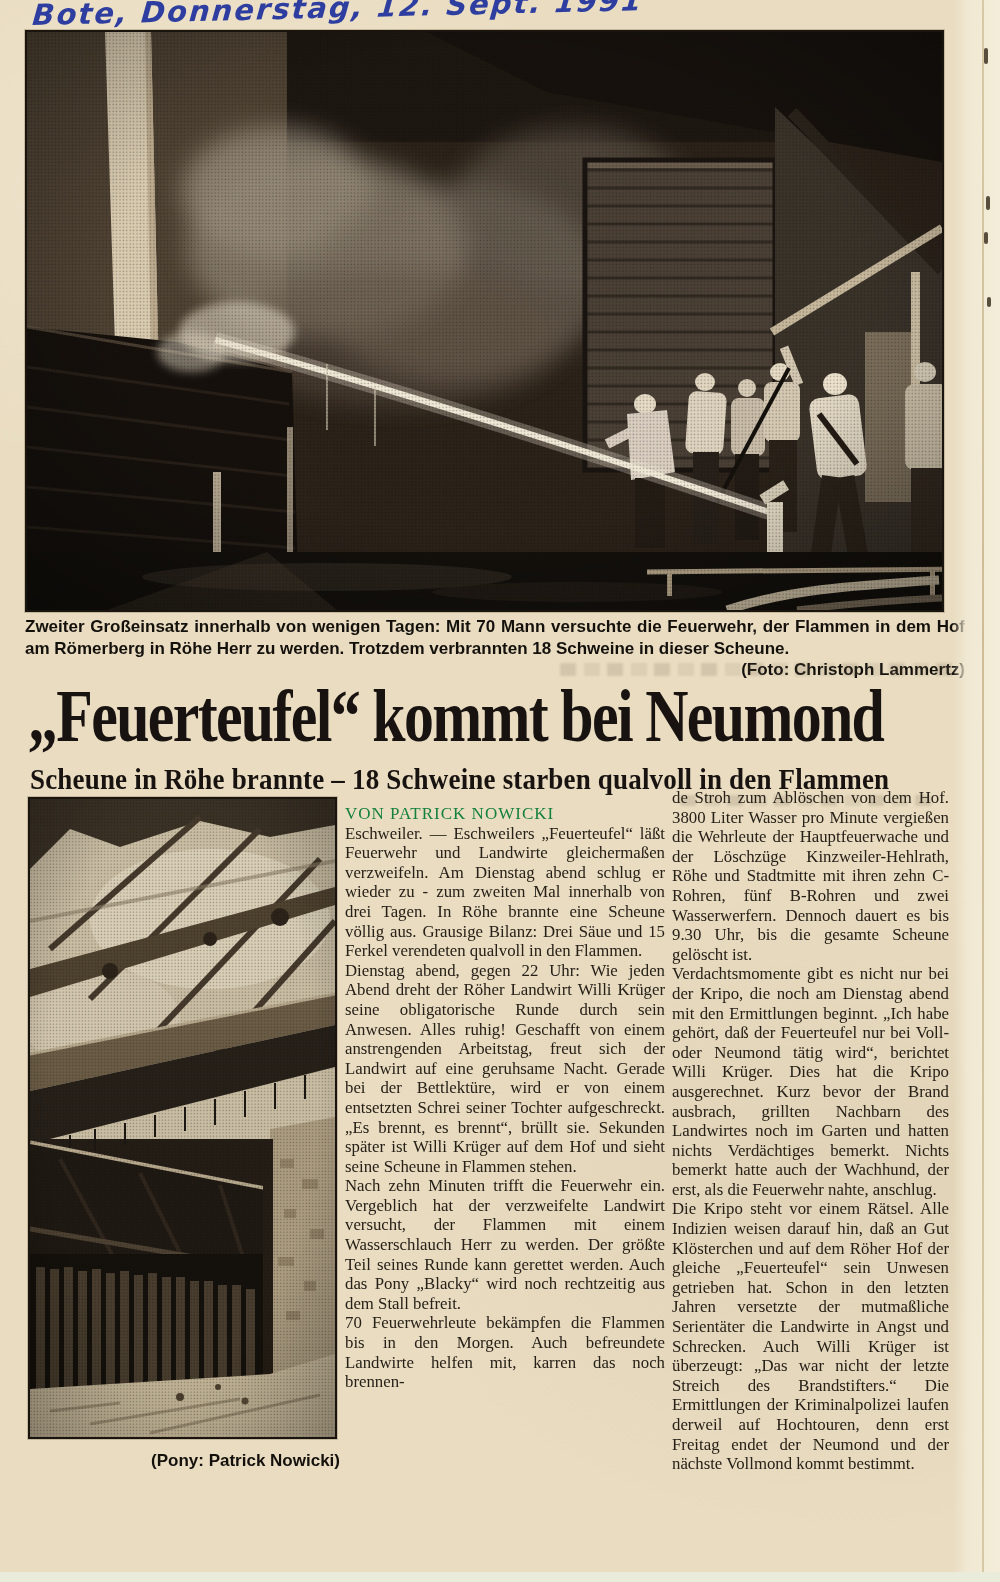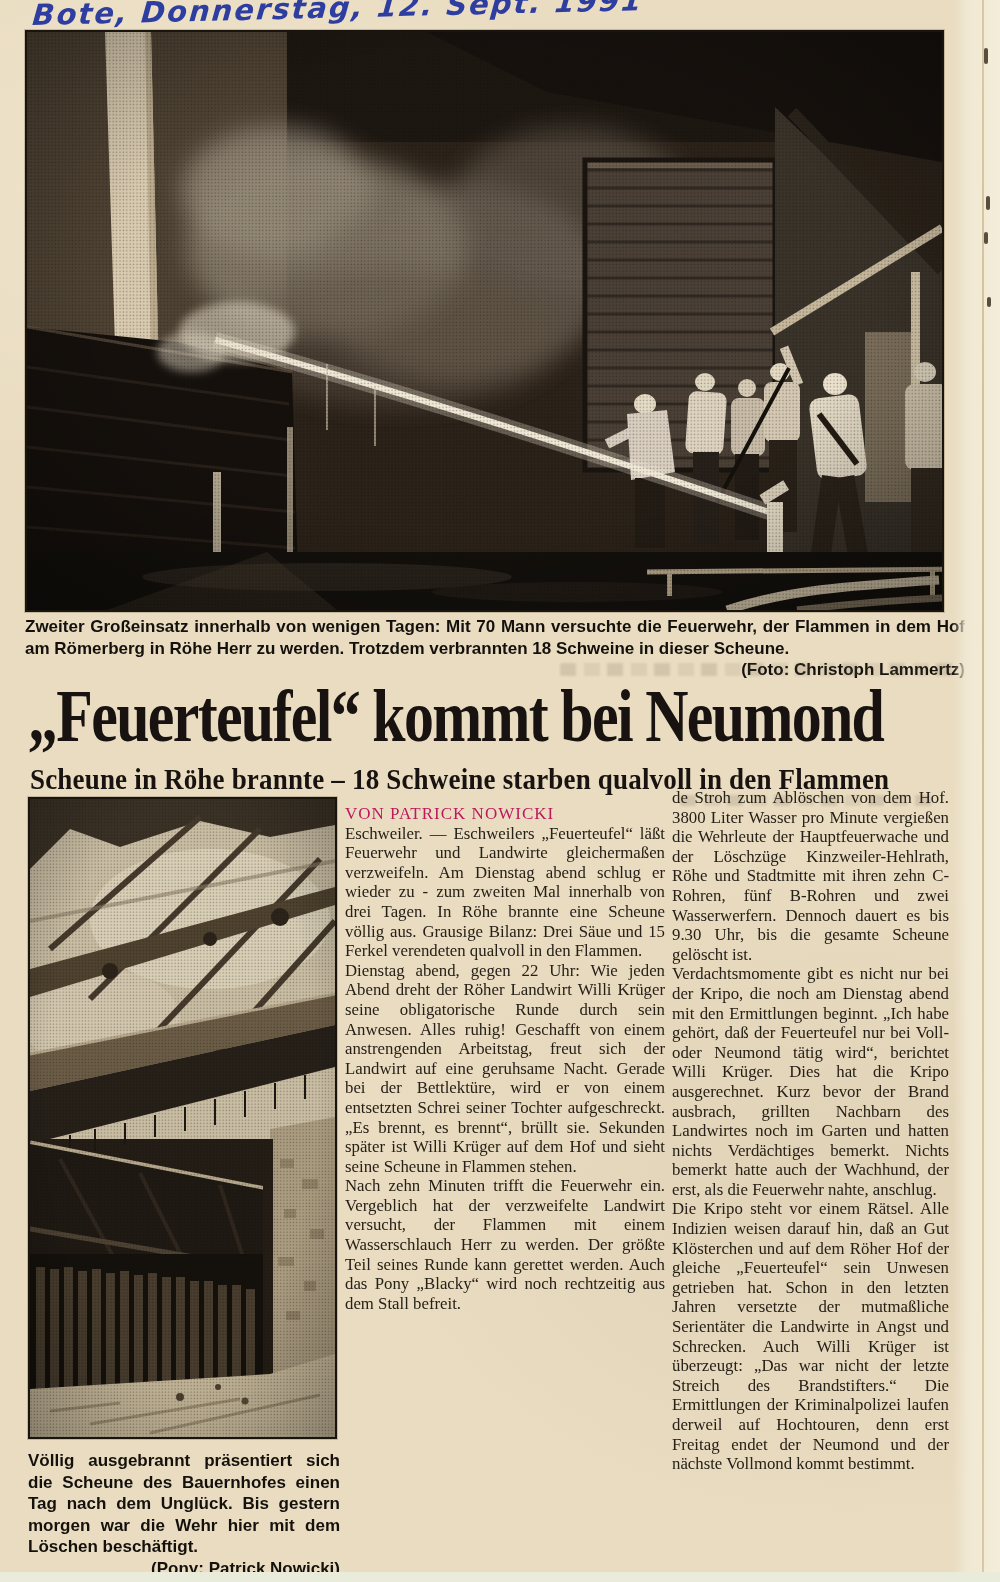--- a/index.html
+++ b/index.html
@@ -47,21 +47,21 @@
   }
   .subheadline{
     left:30px;top:764px;
     font-weight:bold;font-size:30px;line-height:1;
     letter-spacing:.2px;color:#181310;
     white-space:nowrap;transform:scaleX(.9);transform-origin:0 0;
   }
 
   
   .byline{
-    font-size:17px;letter-spacing:1px;color:#be185d;
+    font-size:17px;letter-spacing:1px;color:#15803d;
     margin:0 0 17px 0;font-weight:400;
   }
   .col{font-size:16.8px;line-height:19.6px;text-align:justify;}
   .col p{margin:0;}
   .col p.gap{}
   .lead{font-weight:normal;}
 
   
   .ghost{
     background:repeating-linear-gradient(90deg,
@@ -337,29 +337,29 @@
   <circle cx="150" cy="598" r="4" fill="#4e4130"></circle>
       <circle cx="188" cy="588" r="3" fill="#4e4130"></circle>
   <circle cx="215" cy="602" r="3.5" fill="#5a4c38"></circle>
 
   <rect width="305" height="638" fill="url(#ht2)" opacity=".33"></rect>
   <rect width="305" height="638" fill="url(#vg2)"></rect>
 </svg>
 </div>
 
 <p class="abs caption" style="left:28px;top:1450px;width:312px;margin:0;">
-  <span>Völlig ausgebrannt präsentiert sich die Scheune des Bauernhofes einen Tag nach dem Unglück. Bis gestern morgen war die Wehr hier mit dem Löschen beschäftigt.</span>
   <span class="credit">(Pony: Patrick Nowicki)</span>
 </p>
 
 <div class="abs col" style="left:345px;top:804px;width:320px;">
   <p class="byline">VON PATRICK NOWICKI</p>
   <p><span class="lead">Eschweiler.</span><span> — Eschweilers „Feuerteufel“ läßt Feuerwehr und Landwirte gleichermaßen verzweifeln. Am Dienstag abend schlug er wieder zu - zum zweiten Mal innerhalb von drei Tagen. In Röhe brannte eine Scheune völlig aus. Grausige Bilanz: Drei Säue und 15 Ferkel verendeten qualvoll in den Flammen.</span></p>
   <p>Dienstag abend, gegen 22 Uhr: Wie jeden Abend dreht der Röher Landwirt Willi Krüger seine obligatorische Runde durch sein Anwesen. Alles ruhig! Geschafft von einem anstrengenden Arbeitstag, freut sich der Landwirt auf eine geruhsame Nacht. Gerade bei der Bettlektüre, wird er von einem entsetzten Schrei seiner Tochter aufgeschreckt. „Es brennt, es brennt“, brüllt sie. Sekunden später ist Willi Krüger auf dem Hof und sieht seine Scheune in Flammen stehen.</p>
   <p class="gap">Nach zehn Minuten trifft die Feuerwehr ein. Vergeblich hat der verzweifelte Landwirt versucht, der Flammen mit einem Wasserschlauch Herr zu werden. Der größte Teil seines Runde kann gerettet werden. Auch das Pony „Blacky“ wird noch rechtzeitig aus dem Stall befreit.</p>
+  <p class="gap">70 Feuerwehrleute bekämpfen die Flammen bis in den Morgen. Auch befreundete Landwirte helfen mit, karren das noch brennen-</p>
 </div>
 
 <div class="abs col" style="left:672px;top:788px;width:277px;">
   <p>de Stroh zum Ablöschen von dem Hof. 3800 Liter Wasser pro Minute vergießen die Wehrleute der Hauptfeuerwache und der Löschzüge Kinzweiler-Hehlrath, Röhe und Stadtmitte mit ihren zehn C-Rohren, fünf B-Rohren und zwei Wasserwerfern. Dennoch dauert es bis 9.30 Uhr, bis die gesamte Scheune gelöscht ist.</p>
   <p class="gap">Verdachtsmomente gibt es nicht nur bei der Kripo, die noch am Dienstag abend mit den Ermittlungen beginnt. „Ich habe gehört, daß der Feuerteufel nur bei Voll- oder Neumond tätig wird“, berichtet Willi Krüger. Dies hat die Kripo ausgerechnet. Kurz bevor der Brand ausbrach, grillten Nachbarn des Landwirtes noch im Garten und hatten nichts Verdächtiges bemerkt. Nichts bemerkt hatte auch der Wachhund, der erst, als die Feuerwehr nahte, anschlug.</p>
   <p class="gap">Die Kripo steht vor einem Rätsel. Alle Indizien weisen darauf hin, daß an Gut Klösterchen und auf dem Röher Hof der gleiche „Feuerteufel“ sein Unwesen getrieben hat. Schon in den letzten Jahren versetzte der mutmaßliche Serientäter die Landwirte in Angst und Schrecken. Auch Willi Krüger ist überzeugt: „Das war nicht der letzte Streich des Brandstifters.“ Die Ermittlungen der Kriminalpolizei laufen derweil auf Hochtouren, denn erst Freitag endet der Neumond und der nächste Vollmond kommt bestimmt.</p>
 </div>
 
 <div class="abs page-edge">
   <div class="crease"></div>

